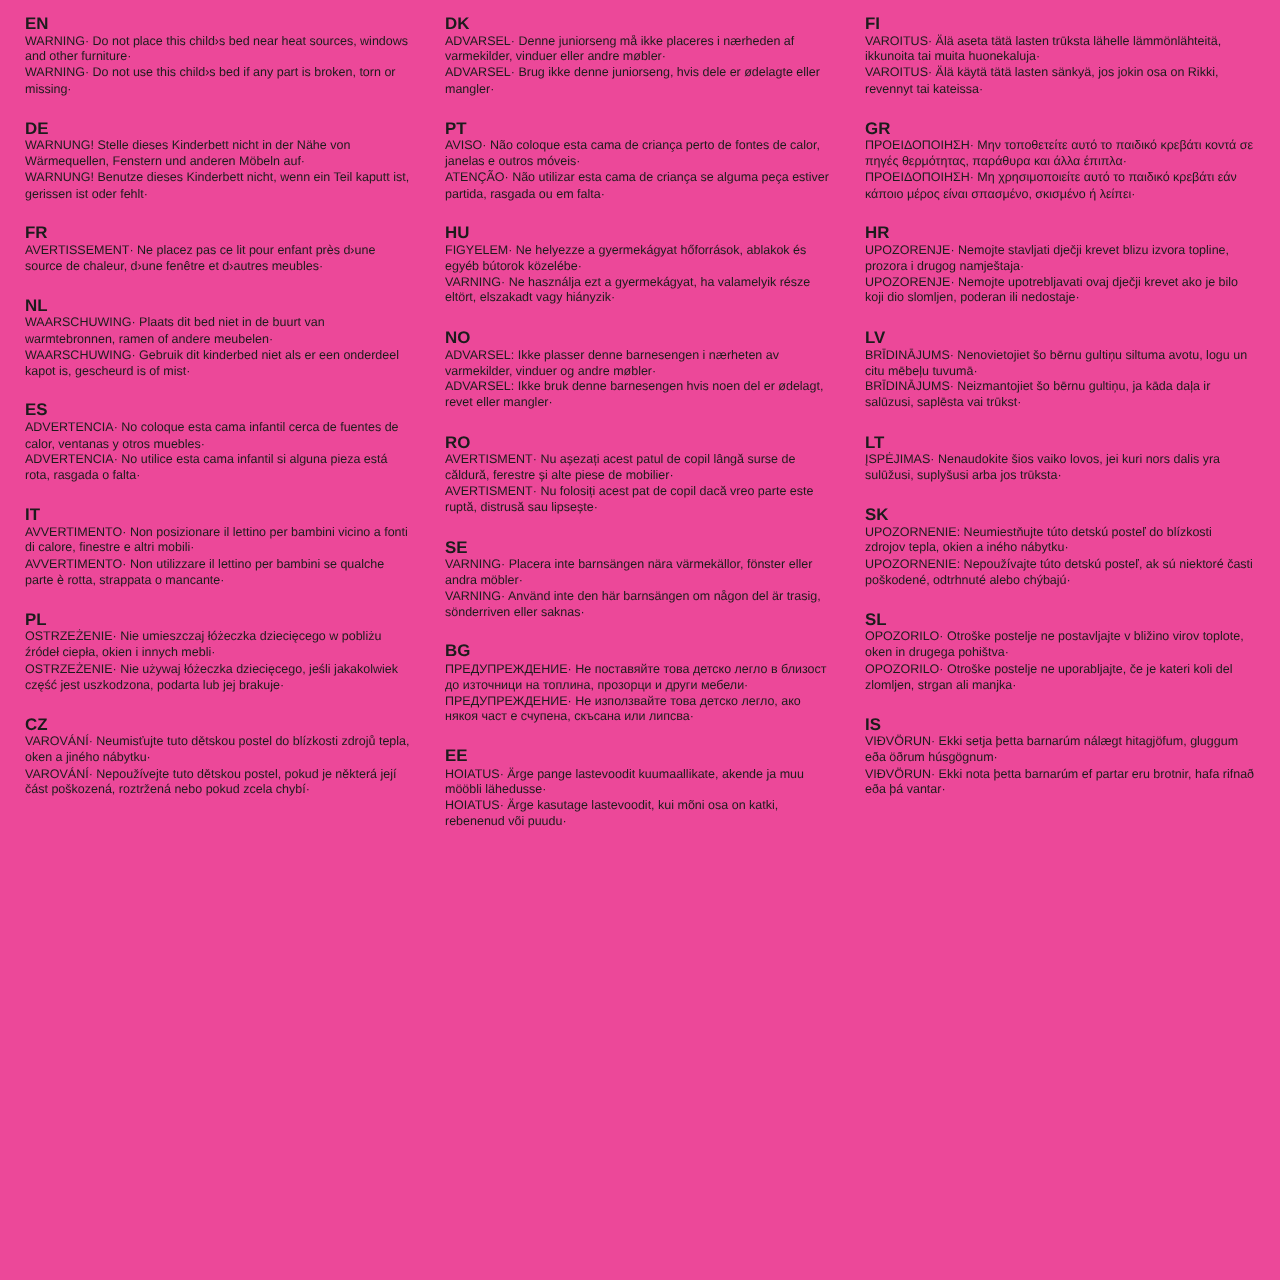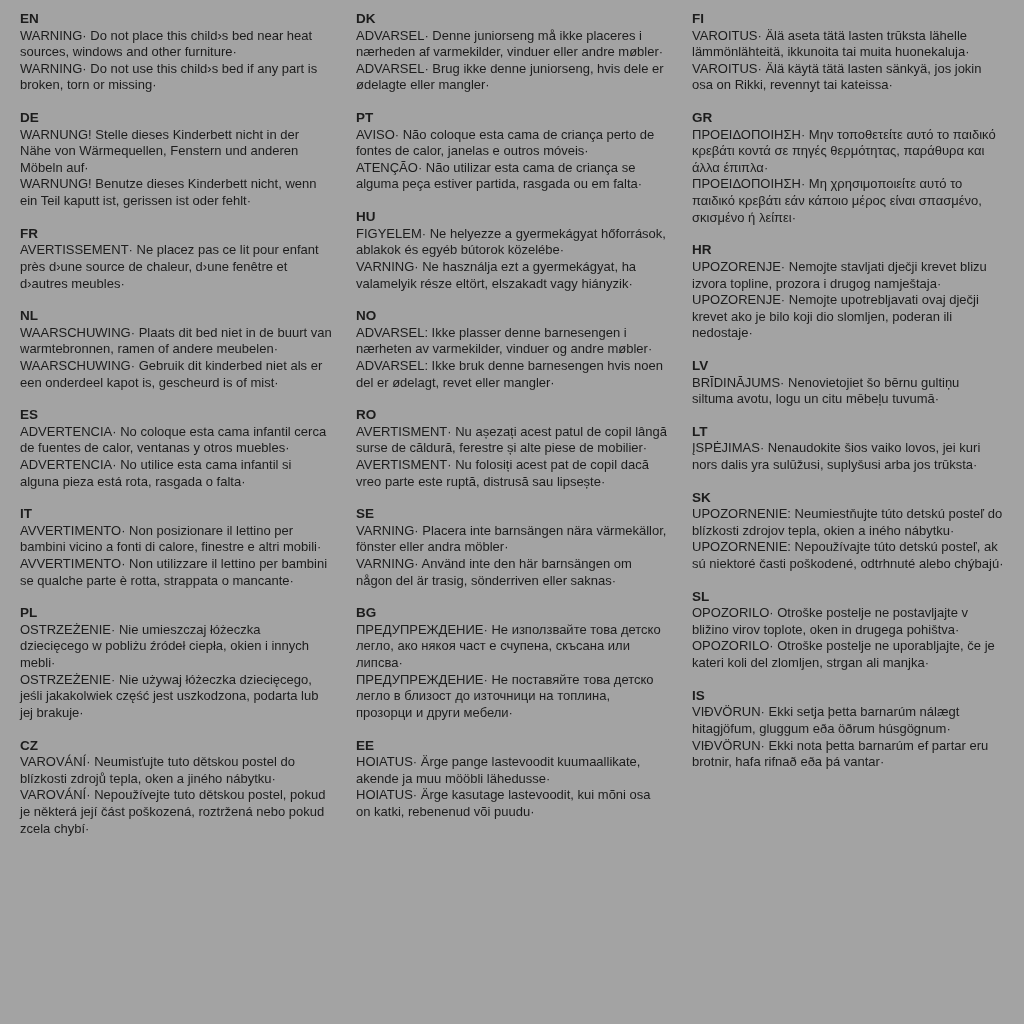--- a/index.html
+++ b/index.html
@@ -3,35 +3,35 @@
 <meta charset="utf-8">
 <style>
   html, body { margin: 0; padding: 0; background: #ffffff; }
   .page {
     width: 1024px;
     height: 1024px;
     box-sizing: border-box;
     padding: 10px 14px 10px 20px;
     display: flex;
     gap: 24px;
-    background: #a3a3a3;
+    background: #ec4899;
     color: #1c1c1c;
     font-family: "Liberation Sans", "DejaVu Sans", sans-serif;
     overflow: hidden;
   }
   .col { width: 312px; flex: 0 0 312px; }
   .lang-section { margin-bottom: 15px; }
   .lang-code {
     font-size: 13.5px;
     font-weight: bold;
     margin: 0;
     line-height: 1.3;
   }
   .warning-text {
-    font-size: 13px;
+    font-size: 10px;
     line-height: 1.28;
     margin: 0;
   }
 </style>
 </head>
 <body>
 
 <div class="page">
 
   <div class="col">
@@ -102,22 +102,22 @@
       <p class="warning-text">AVERTISMENT· Nu așezați acest patul de copil lângă surse de căldură, ferestre și alte piese de mobilier·</p>
       <p class="warning-text">AVERTISMENT· Nu folosiți acest pat de copil dacă vreo parte este ruptă, distrusă sau lipsește·</p>
     </section>
     <section class="lang-section">
       <h2 class="lang-code">SE</h2>
       <p class="warning-text">VARNING· Placera inte barnsängen nära värmekällor, fönster eller andra möbler·</p>
       <p class="warning-text">VARNING· Använd inte den här barnsängen om någon del är trasig, sönderriven eller saknas·</p>
     </section>
     <section class="lang-section">
       <h2 class="lang-code">BG</h2>
+      <p class="warning-text">ПРЕДУПРЕЖДЕНИЕ· Не поставяйте това детско легло в близост до източници на топлина, прозорци и други мебели·</p>
       <p class="warning-text">ПРЕДУПРЕЖДЕНИЕ· Не използвайте това детско легло, ако някоя част е счупена, скъсана или липсва·</p>
-      <p class="warning-text">ПРЕДУПРЕЖДЕНИЕ· Не поставяйте това детско легло в близост до източници на топлина, прозорци и други мебели·</p>
     </section>
     <section class="lang-section">
       <h2 class="lang-code">EE</h2>
       <p class="warning-text">HOIATUS· Ärge pange lastevoodit kuumaallikate, akende ja muu mööbli lähedusse·</p>
       <p class="warning-text">HOIATUS· Ärge kasutage lastevoodit, kui mõni osa on katki, rebenenud või puudu·</p>
     </section>
   </div>
 
   <div class="col">
     <section class="lang-section">
@@ -131,20 +131,21 @@
       <p class="warning-text">ΠΡΟΕΙΔΟΠΟΙΗΣΗ· Μη χρησιμοποιείτε αυτό το παιδικό κρεβάτι εάν κάποιο μέρος είναι σπασμένο, σκισμένο ή λείπει·</p>
     </section>
     <section class="lang-section">
       <h2 class="lang-code">HR</h2>
       <p class="warning-text">UPOZORENJE· Nemojte stavljati dječji krevet blizu izvora topline, prozora i drugog namještaja·</p>
       <p class="warning-text">UPOZORENJE· Nemojte upotrebljavati ovaj dječji krevet ako je bilo koji dio slomljen, poderan ili nedostaje·</p>
     </section>
     <section class="lang-section">
       <h2 class="lang-code">LV</h2>
       <p class="warning-text">BRĪDINĀJUMS· Nenovietojiet šo bērnu gultiņu siltuma avotu, logu un citu mēbeļu tuvumā·</p>
+      <p class="warning-text">BRĪDINĀJUMS· Neizmantojiet šo bērnu gultiņu, ja kāda daļa ir salūzusi, saplēsta vai trūkst·</p>
     </section>
     <section class="lang-section">
       <h2 class="lang-code">LT</h2>
       <p class="warning-text">ĮSPĖJIMAS· Nenaudokite šios vaiko lovos, jei kuri nors dalis yra sulūžusi, suplyšusi arba jos trūksta·</p>
     </section>
     <section class="lang-section">
       <h2 class="lang-code">SK</h2>
       <p class="warning-text">UPOZORNENIE: Neumiestňujte túto detskú posteľ do blízkosti zdrojov tepla, okien a iného nábytku·</p>
       <p class="warning-text">UPOZORNENIE: Nepoužívajte túto detskú posteľ, ak sú niektoré časti poškodené, odtrhnuté alebo chýbajú·</p>
     </section>

